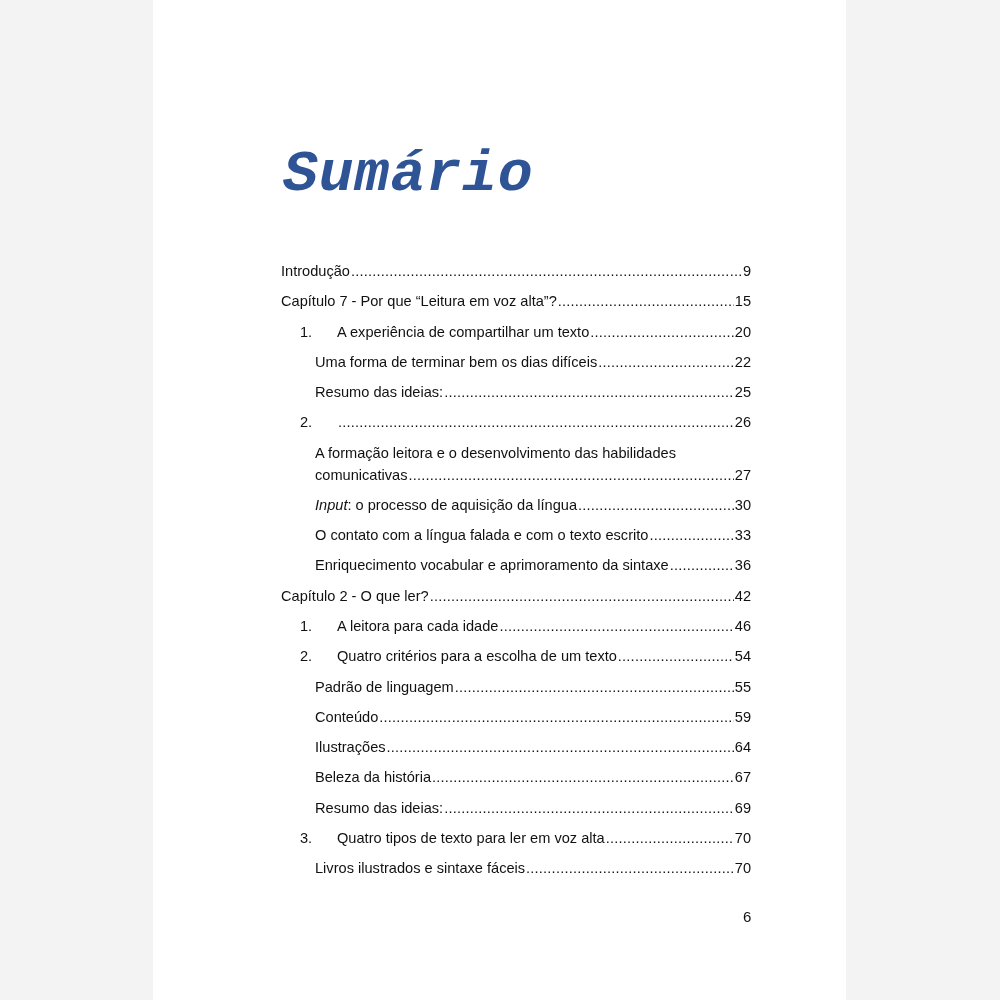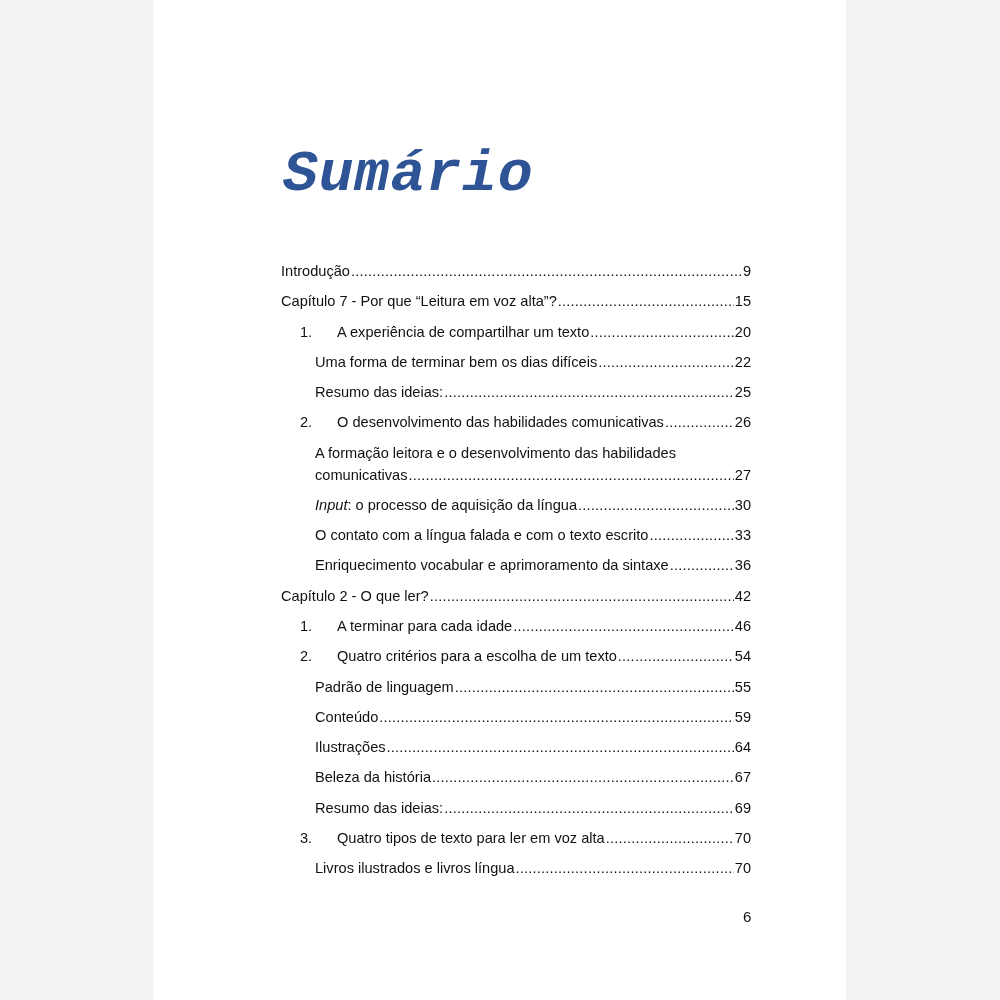--- a/index.html
+++ b/index.html
@@ -104,21 +104,20 @@
       <span class="dots"></span>
       <span class="page-num">22</span>
     </div>
     <div class="entry lvl3">
       <span class="label">Resumo das ideias:</span>
       <span class="dots"></span>
       <span class="page-num">25</span>
     </div>
     <div class="entry lvl2">
       <span class="num">2.</span>
-      <span class="label">O desenvolvimento das habilidades comunicativas</span>
       <span class="dots"></span>
       <span class="page-num">26</span>
     </div>
     <div class="entry multi">
       <div>A formação leitora e o desenvolvimento das habilidades</div>
       <div class="line2">
         <span class="label">comunicativas</span>
         <span class="dots"></span>
         <span class="page-num">27</span>
       </div>
@@ -138,21 +137,21 @@
       <span class="dots"></span>
       <span class="page-num">36</span>
     </div>
     <div class="entry lvl1">
       <span class="label">Capítulo 2 - O que ler?</span>
       <span class="dots"></span>
       <span class="page-num">42</span>
     </div>
     <div class="entry lvl2">
       <span class="num">1.</span>
-      <span class="label">A terminar para cada idade</span>
+      <span class="label">A leitora para cada idade</span>
       <span class="dots"></span>
       <span class="page-num">46</span>
     </div>
     <div class="entry lvl2">
       <span class="num">2.</span>
       <span class="label">Quatro critérios para a escolha de um texto</span>
       <span class="dots"></span>
       <span class="page-num">54</span>
     </div>
     <div class="entry lvl3">
@@ -180,20 +179,20 @@
       <span class="dots"></span>
       <span class="page-num">69</span>
     </div>
     <div class="entry lvl2">
       <span class="num">3.</span>
       <span class="label">Quatro tipos de texto para ler em voz alta</span>
       <span class="dots"></span>
       <span class="page-num">70</span>
     </div>
     <div class="entry lvl3">
-      <span class="label">Livros ilustrados e livros língua</span>
+      <span class="label">Livros ilustrados e sintaxe fáceis</span>
       <span class="dots"></span>
       <span class="page-num">70</span>
     </div>
   </div>
 
   <div class="footer-num">6</div>
 </div>
 
 </body></html>

